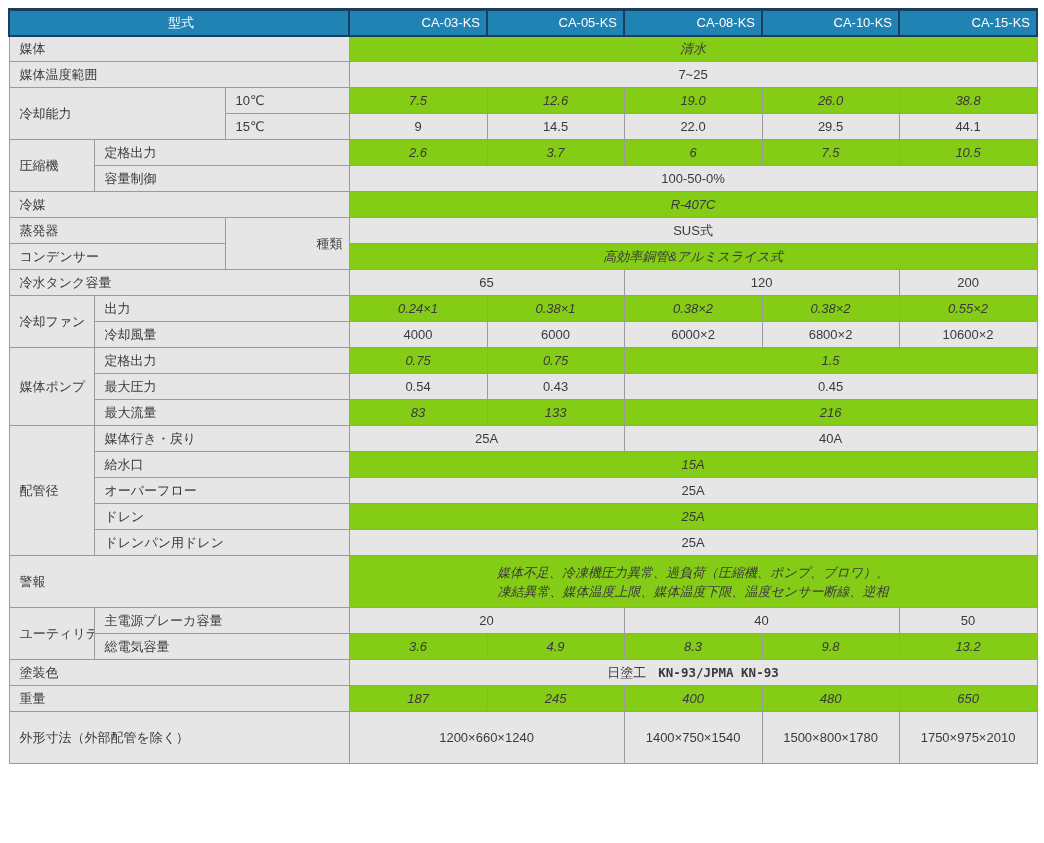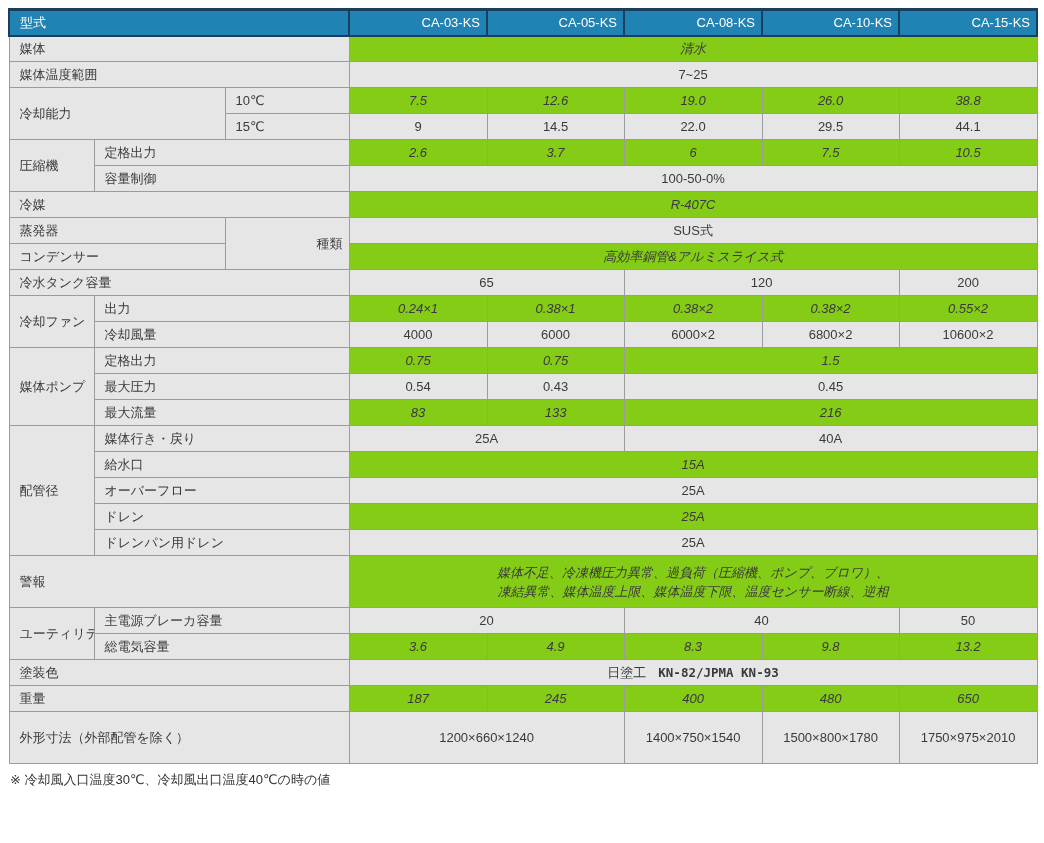--- a/index.html
+++ b/index.html
@@ -38,21 +38,21 @@
     white-space:nowrap;
   }
   
   th.h{
     background:var(--header-bg);
     color:#ffffff;
     border:2px solid var(--header-dark);
     border-top:3px solid var(--header-dark);
     text-align:right;
   }
-  th.hl{text-align:left;padding-left:10px;}
+  th.hl{text-align:center;padding-left:10px;}
   
   td.lbl{
     background:var(--cell-gray);
     text-align:left;
     padding-left:10px;
     margin-top:20px;
   }
   td.lblc{
     background:var(--cell-gray);
     text-align:right;
@@ -245,21 +245,21 @@
         <td class="d">3.6</td>
         <td class="d">4.9</td>
         <td class="d">8.3</td>
         <td class="d">9.8</td>
         <td class="d">13.2</td>
       </tr>
 
       <tr class="g">
         <td class="lbl" colspan="3">塗装色</td>
         <td class="d" colspan="5">
-          <span>日塗工</span><span class="mono">KN-82/JPMA KN-93</span>
+          <span>日塗工</span><span class="mono">KN-93/JPMA KN-93</span>
         </td>
       </tr>
 
       <tr class="w">
         <td class="lbl" colspan="3">重量</td>
         <td class="d">187</td>
         <td class="d">245</td>
         <td class="d">400</td>
         <td class="d">480</td>
         <td class="d">650</td>
@@ -268,14 +268,13 @@
       <tr class="g tall">
         <td class="lbl" colspan="3">外形寸法（外部配管を除く）</td>
         <td class="d" colspan="2">1200×660×1240</td>
         <td class="d">1400×750×1540</td>
         <td class="d">1500×800×1780</td>
         <td class="d">1750×975×2010</td>
       </tr>
     </tbody>
   </table>
 
-  <div class="footnote">※ 冷却風入口温度30℃、冷却風出口温度40℃の時の値</div>
 </div>
 
 </body></html>

